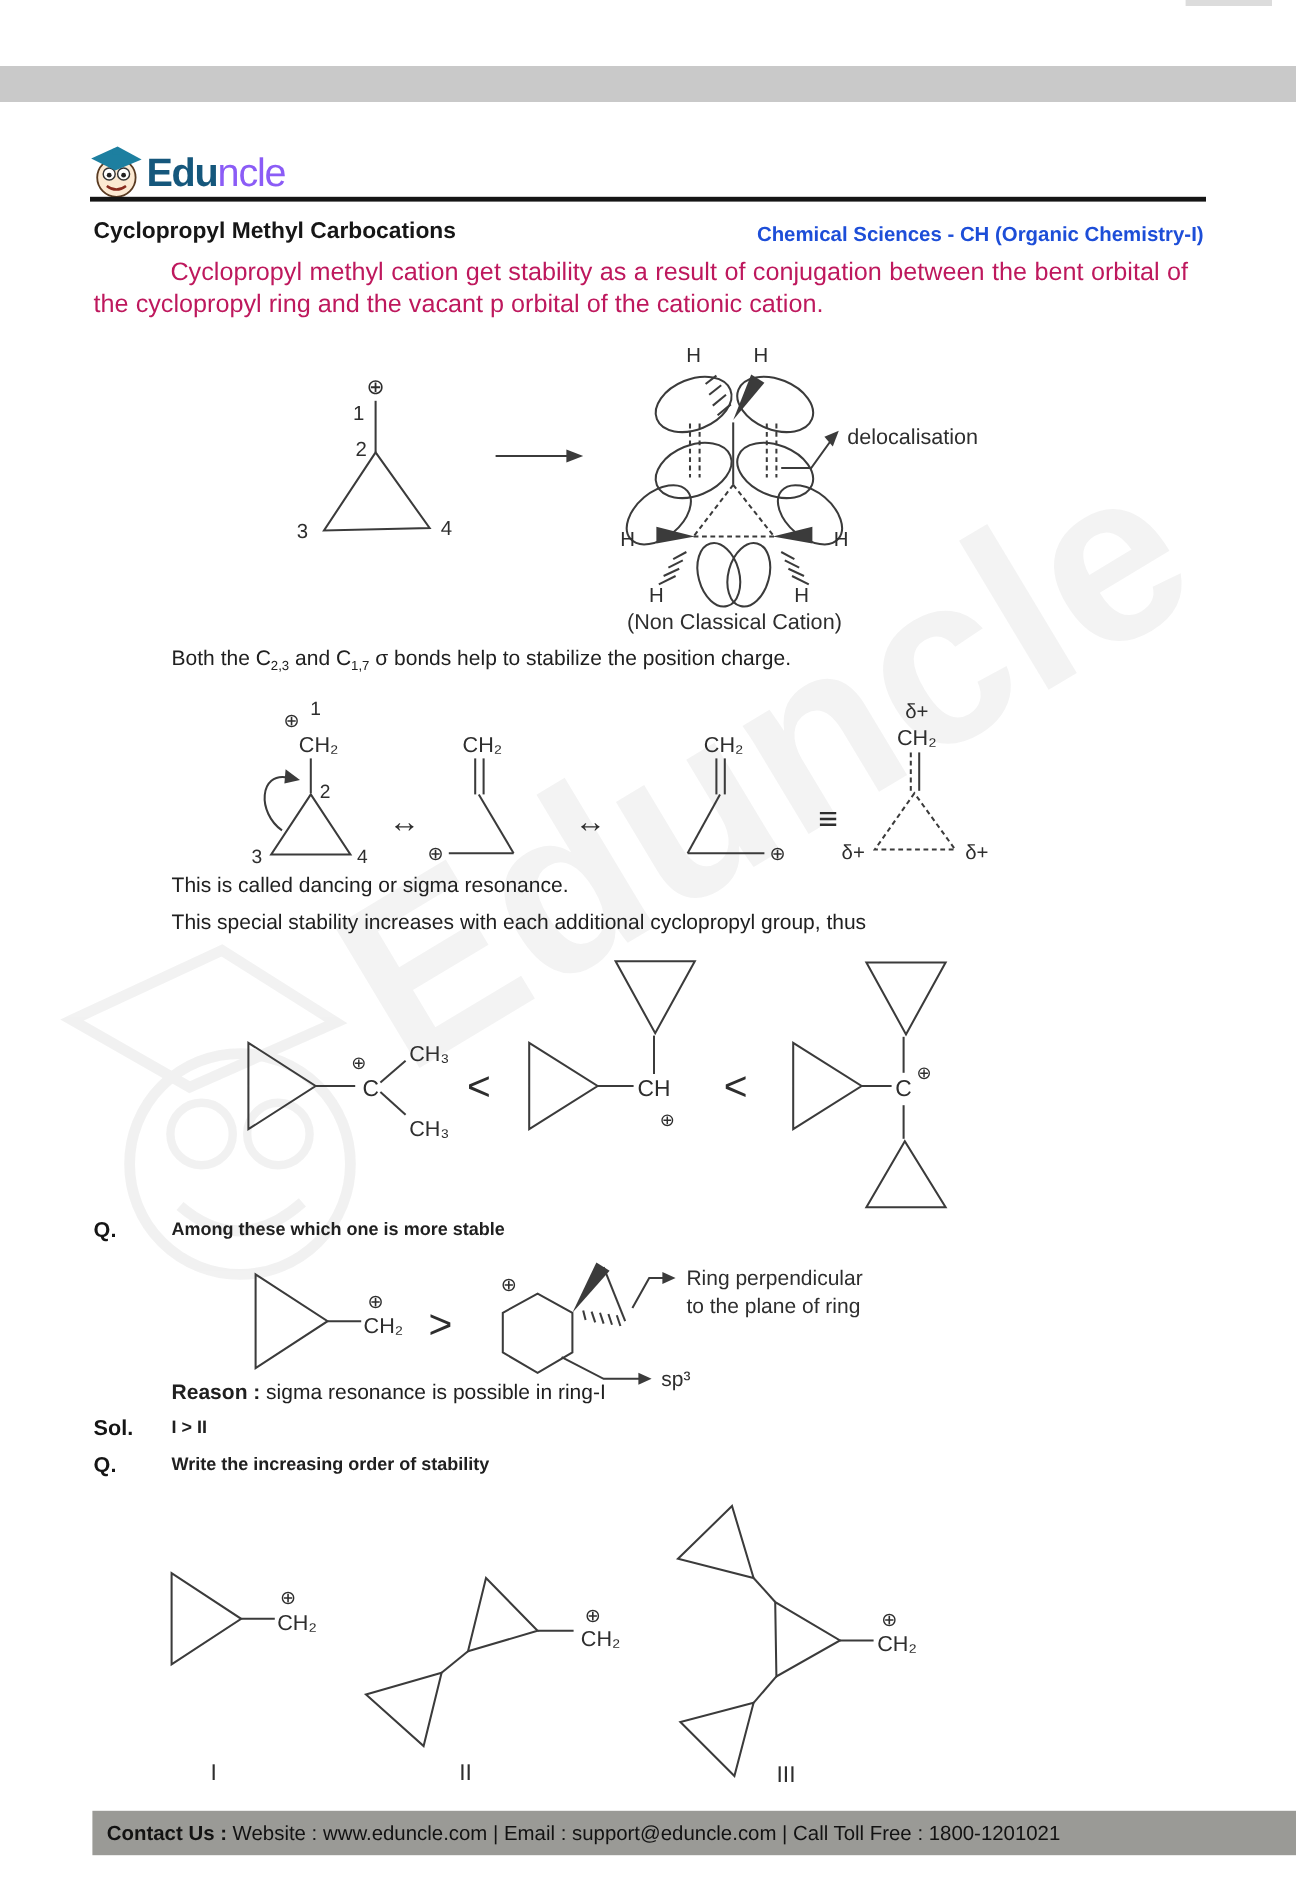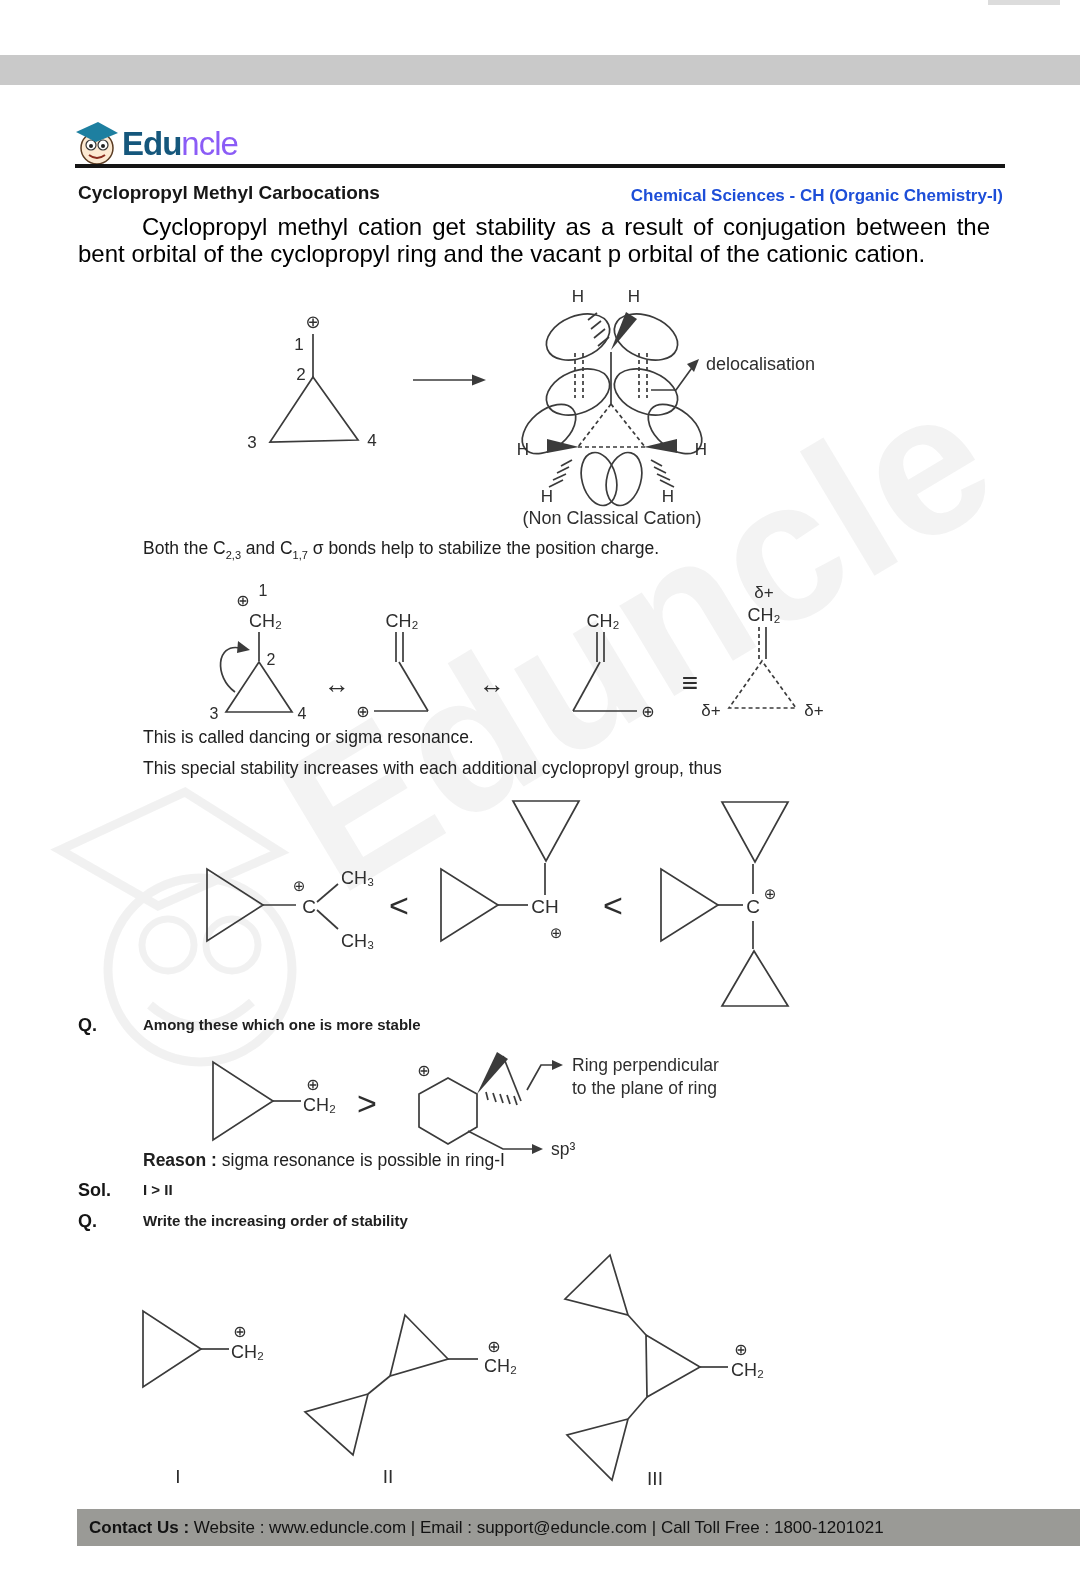--- a/index.html
+++ b/index.html
@@ -10,21 +10,21 @@
   .abs{position:absolute;}
   .band-top{left:0;top:55px;width:1080px;height:30px;background:#c9c9c9;}
   .corner-strip{left:988px;top:0;width:72px;height:5px;background:#dcdcdc;}
   .logo{left:72px;top:120px;height:48px;display:flex;align-items:center;}
   .logo-text{font-size:33px;font-weight:bold;letter-spacing:-1px;line-height:48px;}
   .logo-edu{color:#15577c;}
   .logo-ncle{color:#8b5cf6;font-weight:normal;}
   .subject{right:77px;top:142px;font-size:17px;font-weight:bold;color:#1d4ed8;margin-top:44px;}
   .rule{left:75px;top:164px;width:930px;height:4px;background:#151515;}
   .sec-title{left:78px;top:182px;font-size:19px;font-weight:bold;color:#161616;}
-  .para{left:78px;top:213px;width:912px;font-size:24px;line-height:27px;text-align:justify;text-indent:64px;color:#000000;}
+  .para{left:78px;top:213px;width:912px;font-size:21px;line-height:27px;text-align:justify;text-indent:64px;color:#be185d;}
   .line-text{font-size:17.5px;color:#202020;}
   sub{font-size:11px;}
   .b{font-weight:bold;}
   .qlbl{left:78px;font-size:18px;font-weight:bold;color:#151515;}
   .qtxt{left:143px;font-size:15px;color:#202020;font-weight:bold;}
   .watermark{
     left:370px;top:690px;height:260px;line-height:260px;
     font-size:200px;font-weight:bold;color:rgba(45,45,45,0.055);
     transform:rotate(-31deg);transform-origin:0 100%;white-space:nowrap;pointer-events:none;
   }

